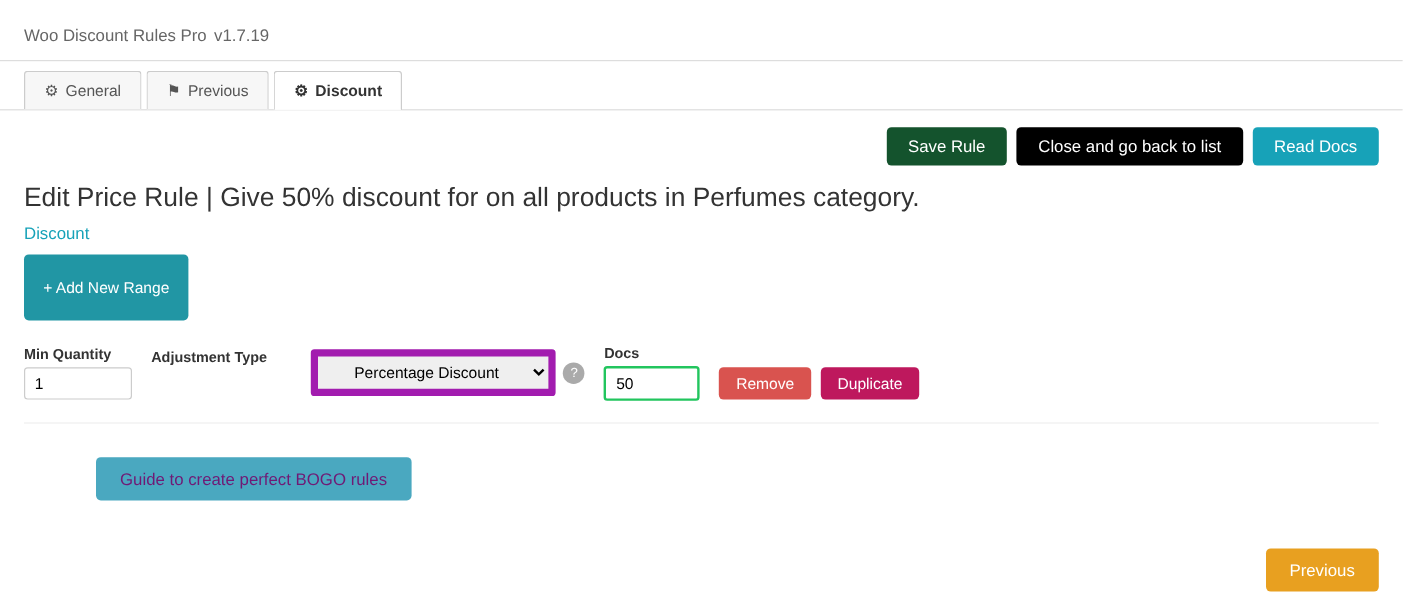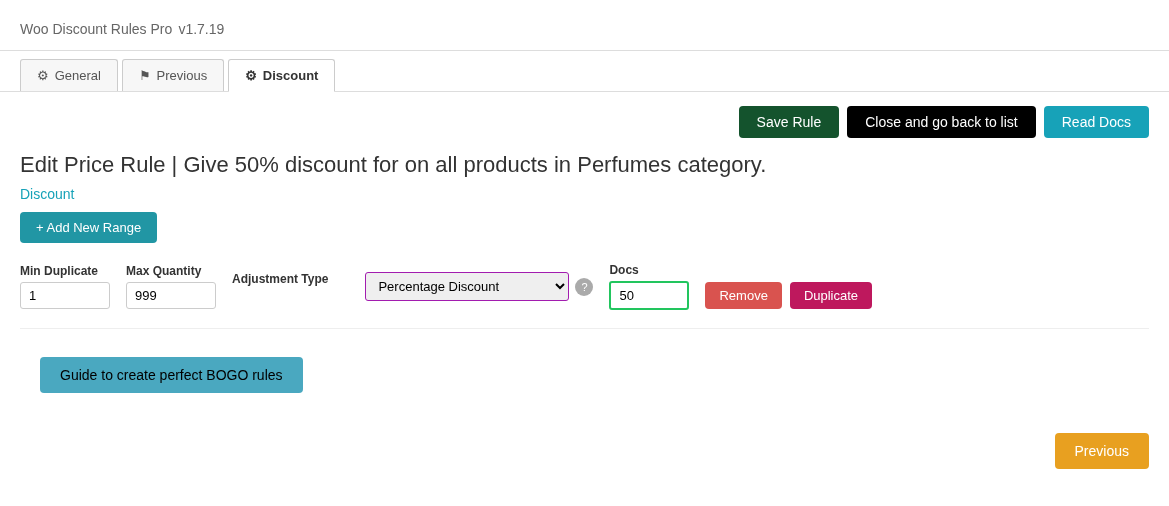--- a/index.html
+++ b/index.html
@@ -21,47 +21,47 @@
     .btn-cyan { background: #17a2b8; }
     .btn-red { background: #d9534f; }
     .btn-darkblue { background: #be185d; }
     .btn-sm { padding: 6px 14px; font-size: 13px; }
 
     .main-content { padding: 0 20px 20px 20px; }
 
     .page-title { font-size: 22px; color: #333; margin-bottom: 8px; font-weight: normal; }
     .section-label { color: #17a2b8; font-size: 14px; margin-bottom: 10px; }
 
-    .add-range-btn { background: #2196a4; color: #fff; border: none; padding: 8px 16px; border-radius: 4px; cursor: pointer; font-size: 13px; }
+    .add-range-btn { background: #2196a4; color: #fff; border: none; padding: 20px 16px; border-radius: 4px; cursor: pointer; font-size: 13px; }
 
     .range-table-area { margin-top: 20px; }
 
     .range-row { display: flex; gap: 16px; align-items: center; margin-top: 6px; flex-wrap: nowrap; }
     .field-group { display: flex; flex-direction: column; }
     .field-group label { font-size: 12px; font-weight: bold; margin-bottom: 4px; }
     .field-group input { border: 1px solid #ccc; border-radius: 3px; padding: 5px 8px; font-size: 13px; }
     .field-group input.short { width: 90px; }
     .field-group input.medium { width: 90px; }
 
     .adj-type-group { display: flex; flex-direction: row; gap: 37px; }
     .adj-type-group label { font-size: 12px; font-weight: bold; margin-bottom: 4px; }
     .adj-type-row { display: flex; align-items: center; gap: 6px; }
-    .adj-type-row select { border: 1px solid #a21caf; border-radius: 3px; padding: 5px 8px; font-size: 13px; width: 204px; }
+    .adj-type-row select { border: 6px solid #a21caf; border-radius: 3px; padding: 5px 8px; font-size: 13px; width: 204px; text-align: center; }
     .help-icon { width: 18px; height: 18px; border-radius: 50%; background: #aaa; color: #fff; display: inline-flex; align-items: center; justify-content: center; font-size: 11px; cursor: pointer; flex-shrink: 0; }
 
     .value-group { display: flex; flex-direction: column; }
     .value-group label { font-size: 12px; font-weight: bold; margin-bottom: 4px; }
     .value-group input { border: 2px solid #22c55e; border-radius: 3px; padding: 5px 8px; font-size: 13px; width: 80px; }
 
     .range-actions { display: flex; gap: 8px; align-items: center; margin-top: 18px; }
 
     .divider { border: none; border-top: 1px solid #eee; margin: 18px 0; }
 
     .bottom-area { padding: 10px 20px; }
-    .bogo-btn { background: #4aa8c0; color: #000000; border: none; padding: 10px 20px; border-radius: 4px; cursor: pointer; font-size: 14px; }
+    .bogo-btn { background: #4aa8c0; color: #701a75; border: none; padding: 10px 20px; border-radius: 4px; cursor: pointer; font-size: 14px; margin-left: 40px; }
 
     .footer-nav { display: flex; justify-content: flex-end; padding: 10px 20px; }
     .prev-btn { background: #e8a020; color: #fff; border: none; padding: 10px 20px; border-radius: 4px; cursor: pointer; font-size: 14px; }
   </style>
 </head>
 <body>
 
 <div>
   <div class="top-header">
     <span class="app-title">
@@ -92,26 +92,22 @@
 </div>
 
 <div class="main-content">
   <div class="page-title">Edit Price Rule | Give 50% discount for on all products in Perfumes category.</div>
   <div class="section-label">Discount</div>
   <button class="add-range-btn">+ Add New Range</button>
 
   <div class="range-table-area">
     <div class="range-row">
       <div class="field-group">
-        <label>Min Duplicate</label>
+        <label>Min Quantity</label>
         <input type="text" class="short" value="1" style="">
-      </div>
-      <div class="field-group">
-        <label>Max Quantity</label>
-        <input type="text" class="medium" value="999" style="">
       </div>
       <div class="adj-type-group">
         <label>Adjustment Type</label>
         <div class="adj-type-row">
           <select>
             <option>Percentage Discount</option>
             <option>Fixed Discount</option>
             <option>Fixed Price</option>
           </select>
           <span class="help-icon">?</span>

